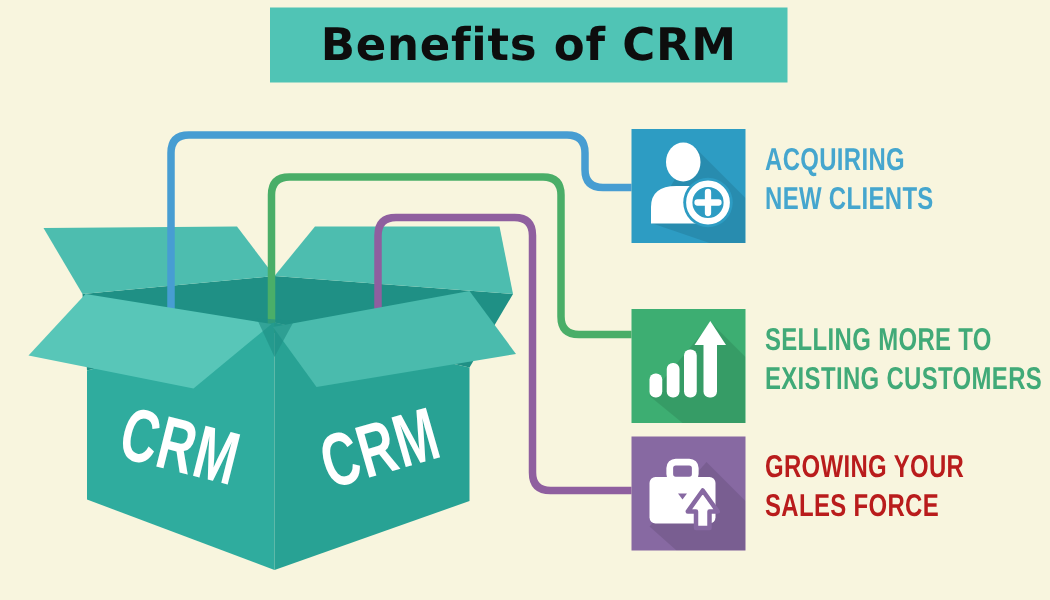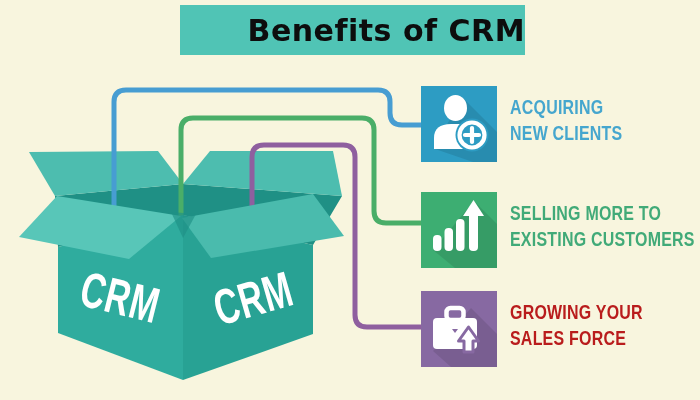--- a/index.html
+++ b/index.html
@@ -5,21 +5,21 @@
   html,body{margin:0;padding:0;}
   #stage{
     position:relative;
     width:700px;height:400px;
     overflow:hidden;
     font-family:"Liberation Sans", sans-serif;
   }
   #box-layer{position:absolute;left:0;top:0;}
   .banner{
     position:absolute;left:180px;top:5px;width:345px;height:50px;
-    display:flex;align-items:center;justify-content:flex-end;
+    display:flex;align-items:center;justify-content:center;
   }
   .banner-text{
     font-family:"DejaVu Sans", sans-serif;
     font-weight:bold;font-size:30px;letter-spacing:.5px;
   }
   .benefit{position:absolute;left:421px;width:263px;height:76px;}
   .icon-tile{position:absolute;left:0;top:0;width:76px;height:76px;}
   .icon-tile svg{display:block;}
   .label{position:absolute;left:89px;top:8px;}
   .label .line{
@@ -73,21 +73,21 @@
         <circle cx="51" cy="49" r="12.5" stroke="#FFFFFF" stroke-width="4.2" fill="#2D9CC3"></circle>
         <path d="M51,42 V56 M44,49 H58" stroke="#FFFFFF" stroke-width="4.2" stroke-linecap="round"></path>
       </svg>
     </div>
     <div class="label" style="color: rgb(69, 166, 206);">
       <div class="line">ACQUIRING</div>
       <div class="line">NEW CLIENTS</div>
     </div>
   </div>
 
-  <div class="benefit" style="top:192px">
+  <div class="benefit" style="top:206px">
     <div class="icon-tile" style="background-color: rgb(61, 174, 114);">
       <svg width="76" height="76" viewBox="0 0 76 76">
         <polygon points="53,9 76,32 76,76 34,76 12,58" fill="#000" opacity="0.10"></polygon>
         <rect x="12" y="43" width="8.5" height="16" rx="4" fill="#FFFFFF"></rect>
         <rect x="23.5" y="36" width="8.5" height="23" rx="4" fill="#FFFFFF"></rect>
         <rect x="35" y="27" width="8.5" height="32" rx="4" fill="#FFFFFF"></rect>
         <rect x="48" y="20" width="9" height="39" rx="4" fill="#FFFFFF"></rect>
         <polygon points="52.5,8 42,24 63,24" fill="#FFFFFF"></polygon>
       </svg>
     </div>

